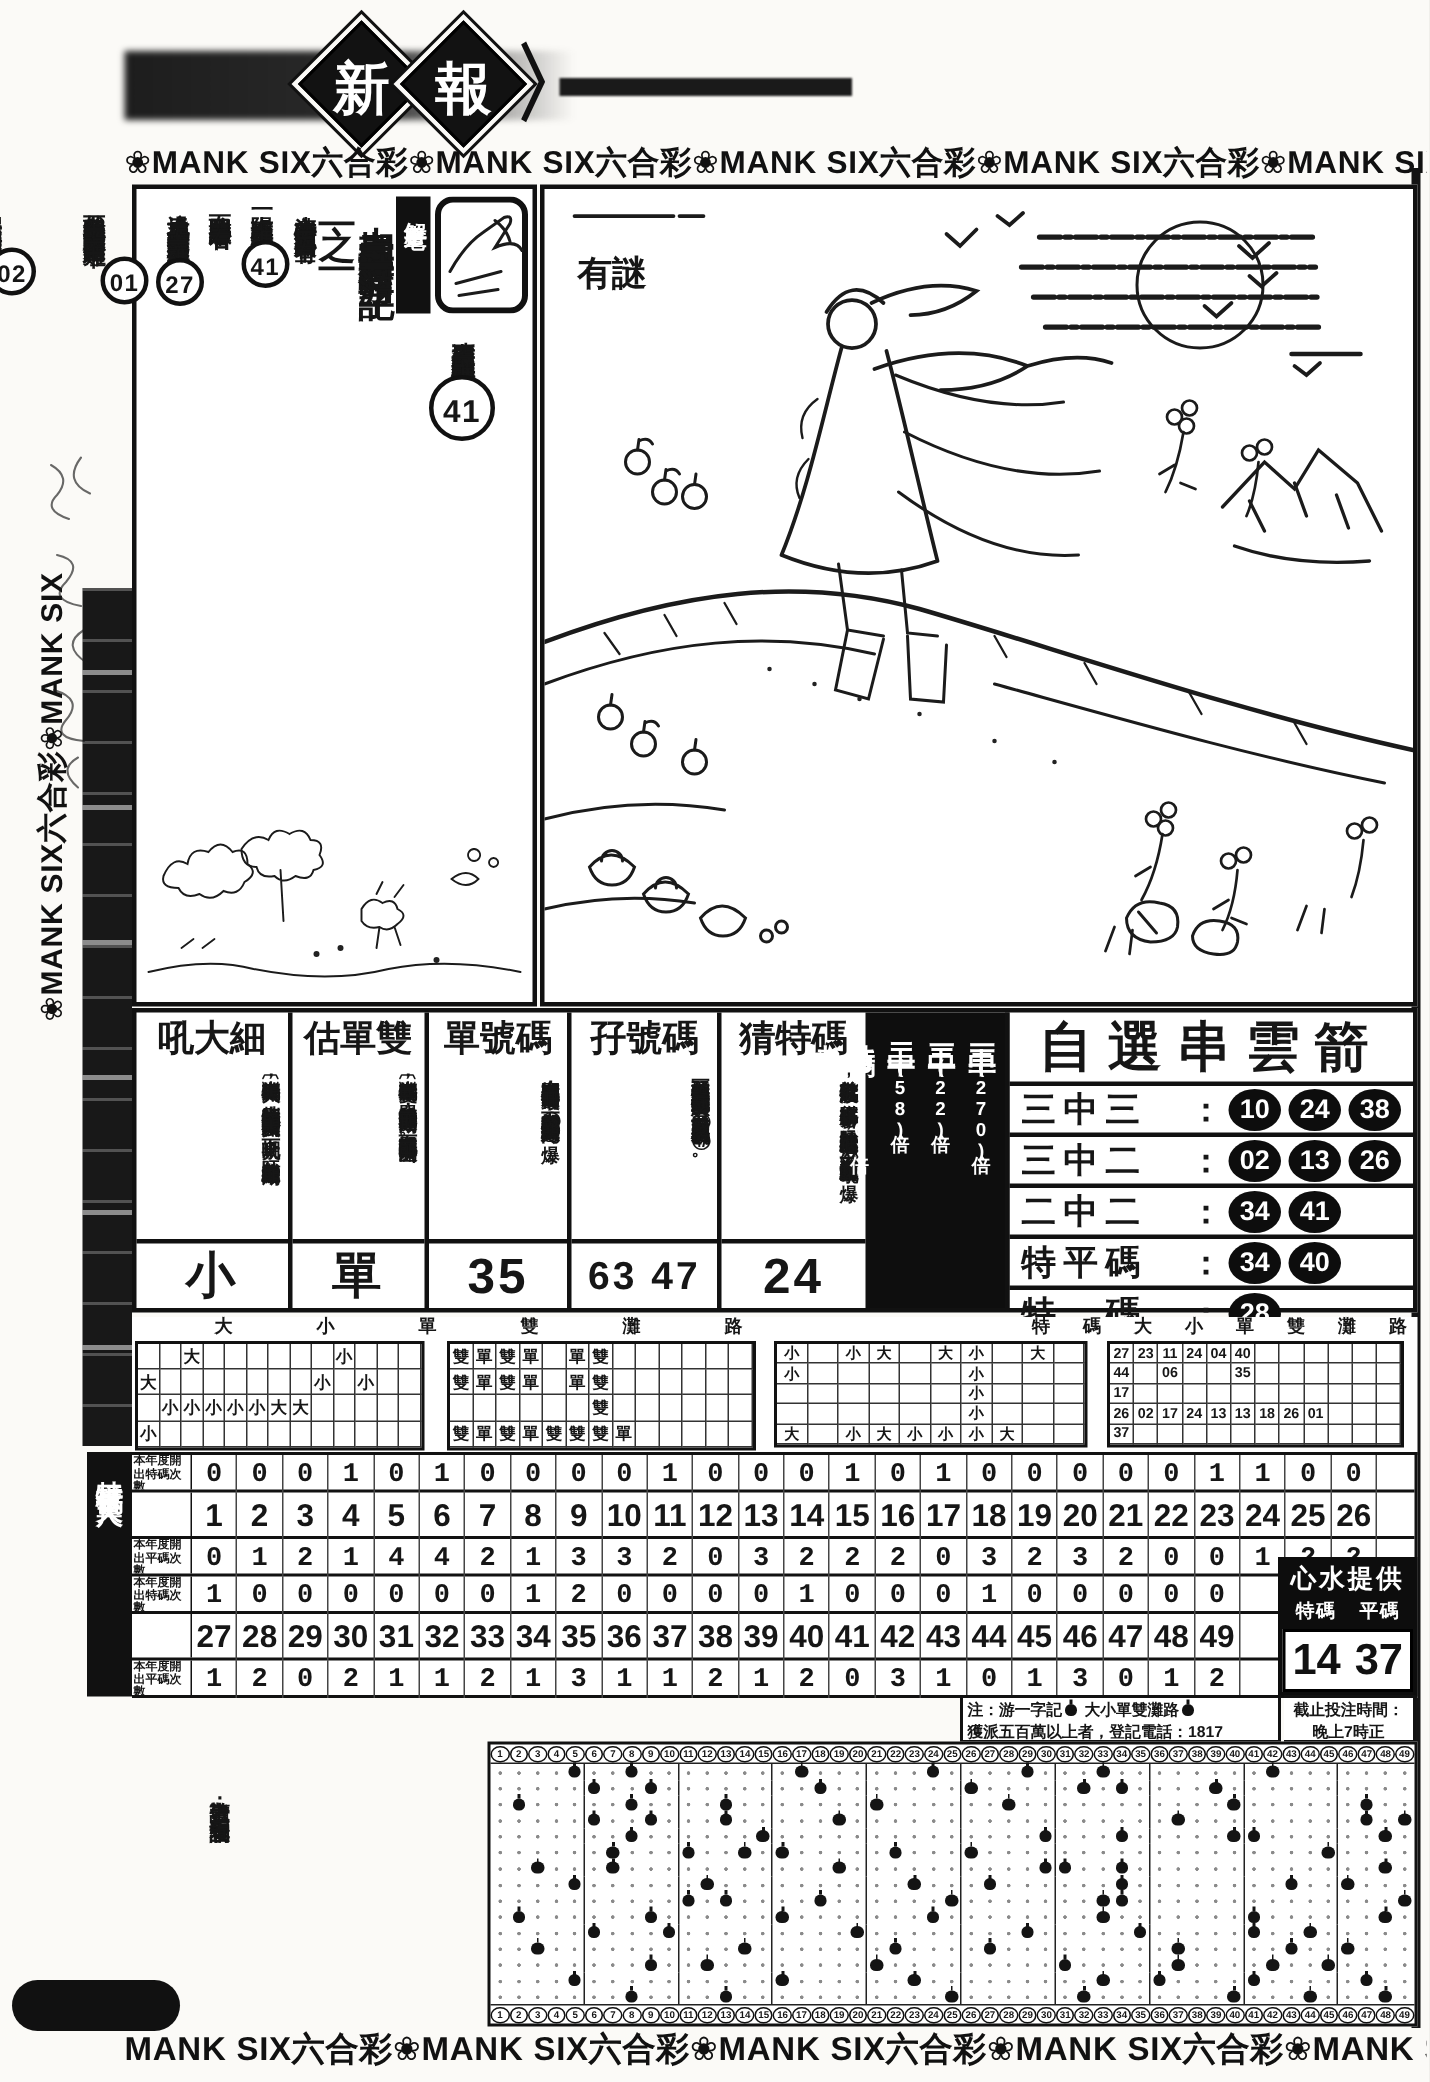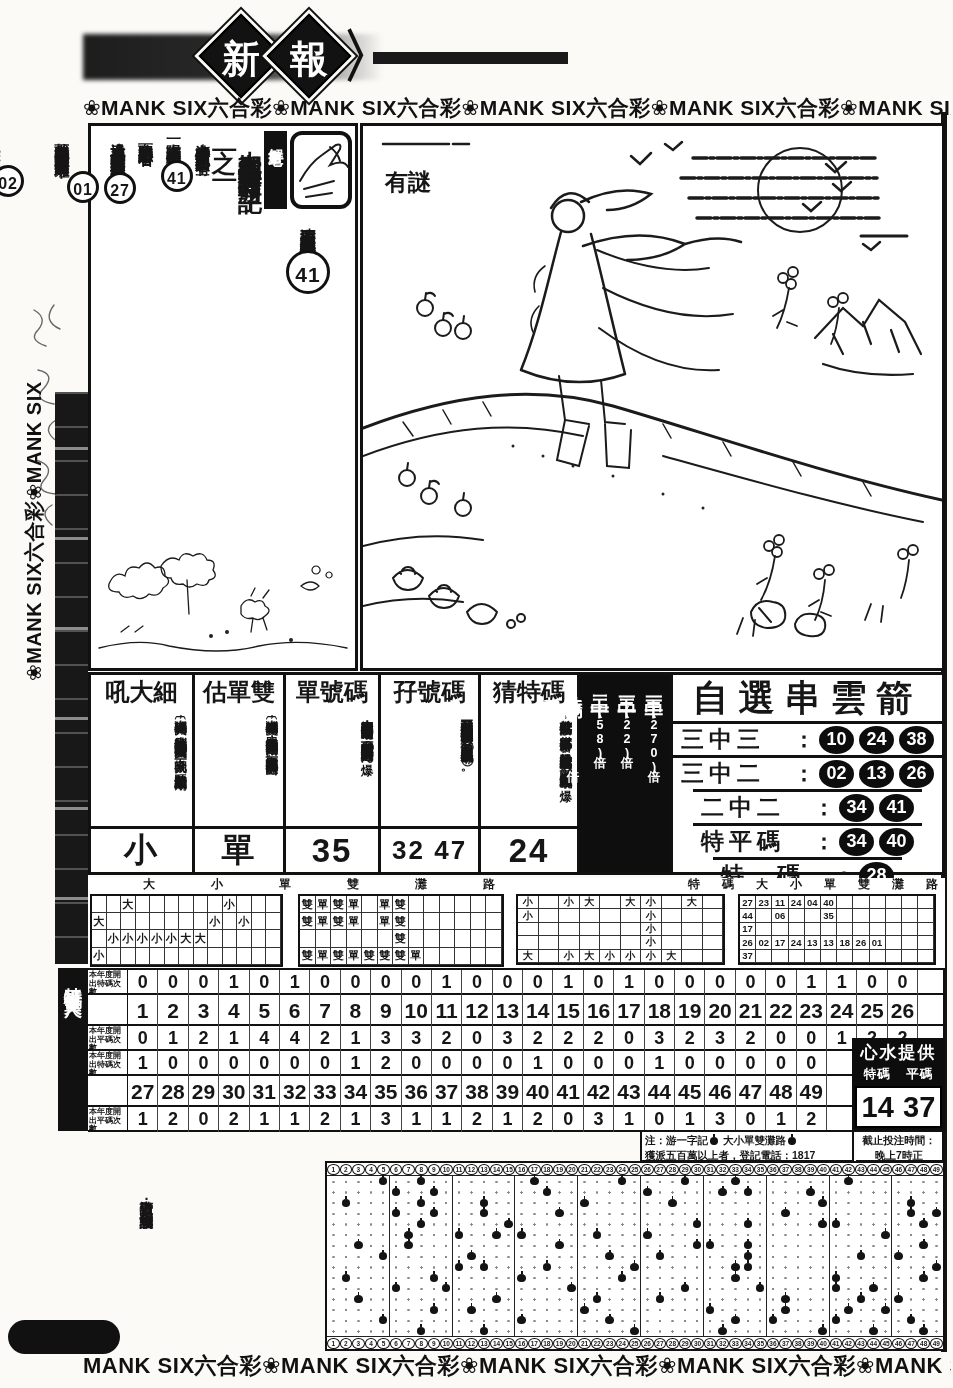--- a/index.html
+++ b/index.html
@@ -56,21 +56,21 @@
   .pred-title{height:32px;display:flex;align-items:center;justify-content:space-around;font-size:24px;font-weight:bold;padding:2px 6px 0;}
   .pred-body{flex:1;writing-mode:vertical-rl;text-orientation:upright;font-size:12.5px;font-weight:bold;line-height:1.18;
     padding:3px 4px;letter-spacing:.5px;overflow:hidden;}
   .pred-ans{border-top:3px solid #111;height:46px;display:flex;align-items:center;justify-content:center;
     font-size:33px;font-weight:bold;letter-spacing:2px;}
   .odds{width:93px;background:#0e0e0e;color:#fff;writing-mode:vertical-rl;text-orientation:upright;
     padding:6px 3px;font-weight:bold;border-right:3px solid #111;}
   .odds-item{margin-left:1px;}
   .odds-label{font-size:19px;letter-spacing:2px;}
   .odds-val{font-size:12.5px;letter-spacing:0;}
-  .arrow{flex:1;display:flex;flex-direction:column;align-items:center;}
+  .arrow{flex:1;display:flex;flex-direction:column;}
   .arrow-title{height:46px;display:flex;align-items:center;justify-content:center;font-size:36px;font-weight:bold;letter-spacing:10px;}
   .arow{display:flex;align-items:center;border-top:3px solid #111;flex:1;padding:0 8px;}
   .arow-label{font-size:23px;font-weight:bold;letter-spacing:5px;width:112px;}
   .arow-colon{font-size:22px;font-weight:bold;margin-right:4px;}
   .ovals{display:flex;gap:5px;align-items:center;}
   .oval{display:inline-flex;align-items:center;justify-content:center;width:35px;height:28px;background:#0d0d0d;color:#fff;
     border-radius:50%;font-size:18px;font-weight:bold;}
 
   
   .trend{position:absolute;left:88px;top:878px;width:857px;height:90px;background:#fff;}
@@ -90,21 +90,21 @@
   .ruler{position:absolute;left:58px;top:968px;width:887px;height:163px;}
   .side-label{position:absolute;left:0;top:0;width:30px;height:163px;background:#111;color:#fff;
     writing-mode:vertical-rl;text-orientation:upright;font-size:18px;font-weight:bold;letter-spacing:3px;
     display:flex;align-items:center;padding-top:4px;}
   .rrows{position:absolute;left:30px;top:0;width:857px;border-top:2.5px solid #111;border-right:2.5px solid #111;background:#fff;}
   .rrow{display:flex;border-bottom:2px solid #111;}
   .rlabel{width:40px;font-size:8px;font-weight:bold;line-height:8.5px;padding:1px 1px 0;border-right:1.5px solid #111;overflow:hidden;}
   .rcells{display:flex;}
   .rcell{width:30.4px;border-right:1px solid #444;display:flex;align-items:center;justify-content:center;
     font-weight:bold;font-size:18px;}
-  .h26{height:25px;} .h26 .rcell{height:25px;}
+  .h26{height:25px;font-family:Liberation Mono, monospace;} .h26 .rcell{height:25px;}
   .hnum{height:31px;} .hnum .rcell{height:31px;font-size:21px;}
   .hint{position:absolute;right:0;top:70px;width:93px;height:93px;background:#0d0d0d;color:#fff;text-align:center;}
   .hint-title{font-size:17px;font-weight:bold;letter-spacing:2px;padding-top:3px;}
   .hint-cols{font-size:12.5px;font-weight:bold;letter-spacing:1px;display:flex;justify-content:space-around;padding:2px 4px;}
   .hint-vals{margin:1px 3px 0;background:#fff;color:#111;border:2px solid #000;height:42px;display:flex;
     align-items:center;justify-content:space-around;font-size:29px;font-weight:bold;}
 
   
   .chart-title{position:absolute;left:168px;top:1131px;font-size:29px;font-weight:bold;letter-spacing:10px;}
   .legend-box{position:absolute;left:640px;top:1130px;width:214px;height:32px;border:2px solid #111;background:#fff;
@@ -333,21 +333,21 @@
       <div class="pred-ans" data-interactable="false">單</div>
     </div>
     <div class="pred" style="width:99px" data-interactable="false">
       <div class="pred-title" data-interactable="false">單號碼</div>
       <div class="pred-body" data-interactable="false">上期開出號碼中第四門開出二個為最旺，下期此門號碼吼旺勢繼續可留意一大冷門㉟爆。</div>
       <div class="pred-ans" data-interactable="false">35</div>
     </div>
     <div class="pred" style="width:104px" data-interactable="false">
       <div class="pred-title" data-interactable="false">孖號碼</div>
       <div class="pred-body" data-interactable="false">前期孖號碼開出一對近期走勢睇大號碼應呈逐步轉旺態勢，因此下期可多選此門號碼㊻㊼。</div>
-      <div class="pred-ans" style="font-size:26px" data-interactable="false">32 47</div>
+      <div class="pred-ans" style="font-size:26px" data-interactable="false">63 47</div>
     </div>
     <div class="pred" style="width:103px" data-interactable="false">
       <div class="pred-title" data-interactable="false">猜特碼</div>
       <div class="pred-body" data-interactable="false">前期特碼開紅波，從開出號碼分析，紅波旺勢繼續開出四個，下期不妨留意綠波轉旺吼㉔爆。</div>
       <div class="pred-ans" data-interactable="false">24</div>
     </div>
     <div class="odds" data-interactable="false">
       <div class="odds-item" data-interactable="false">
         <span class="odds-label" data-interactable="false">三中三</span>
         <span class="odds-val" data-interactable="false">(270倍)</span></div>

